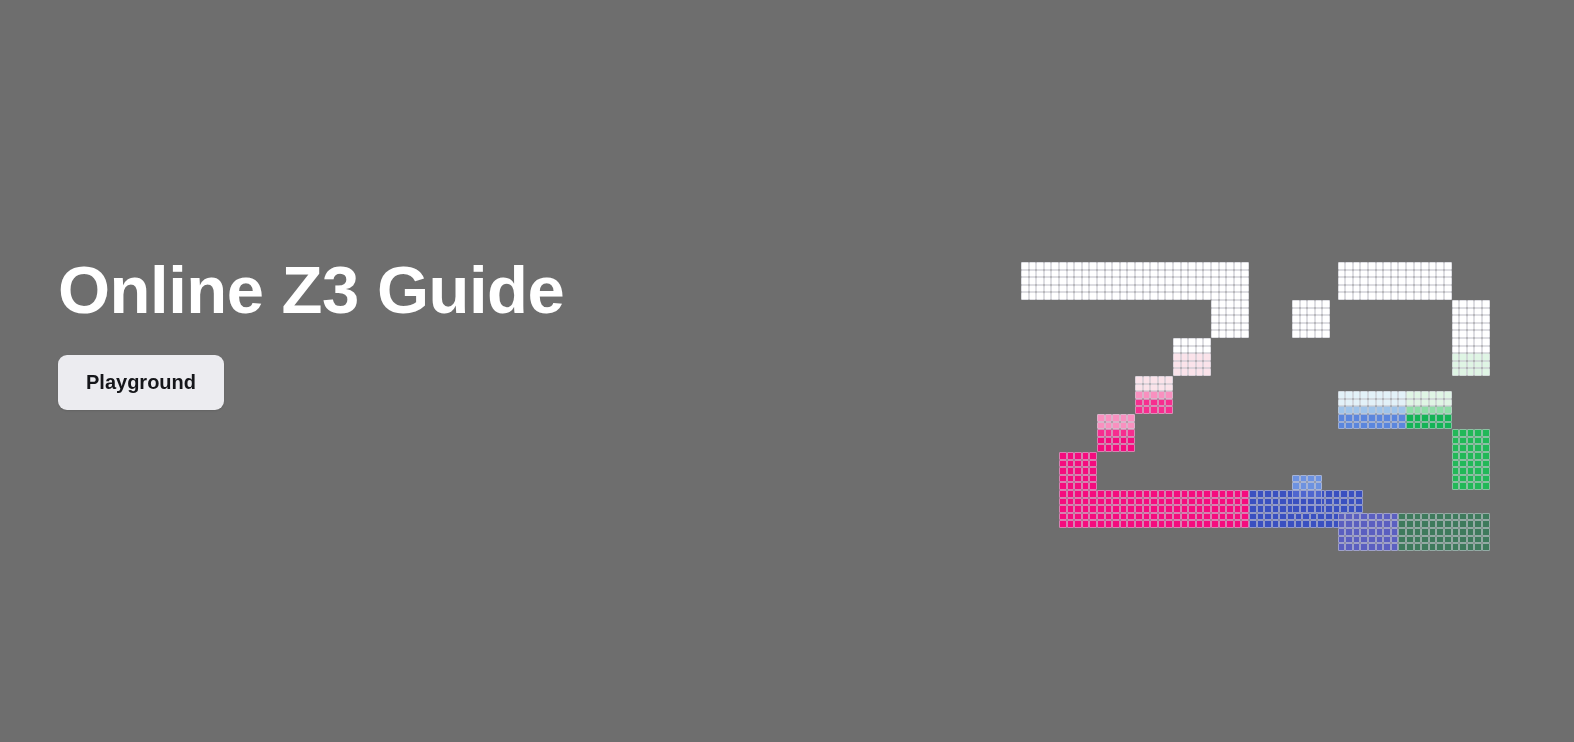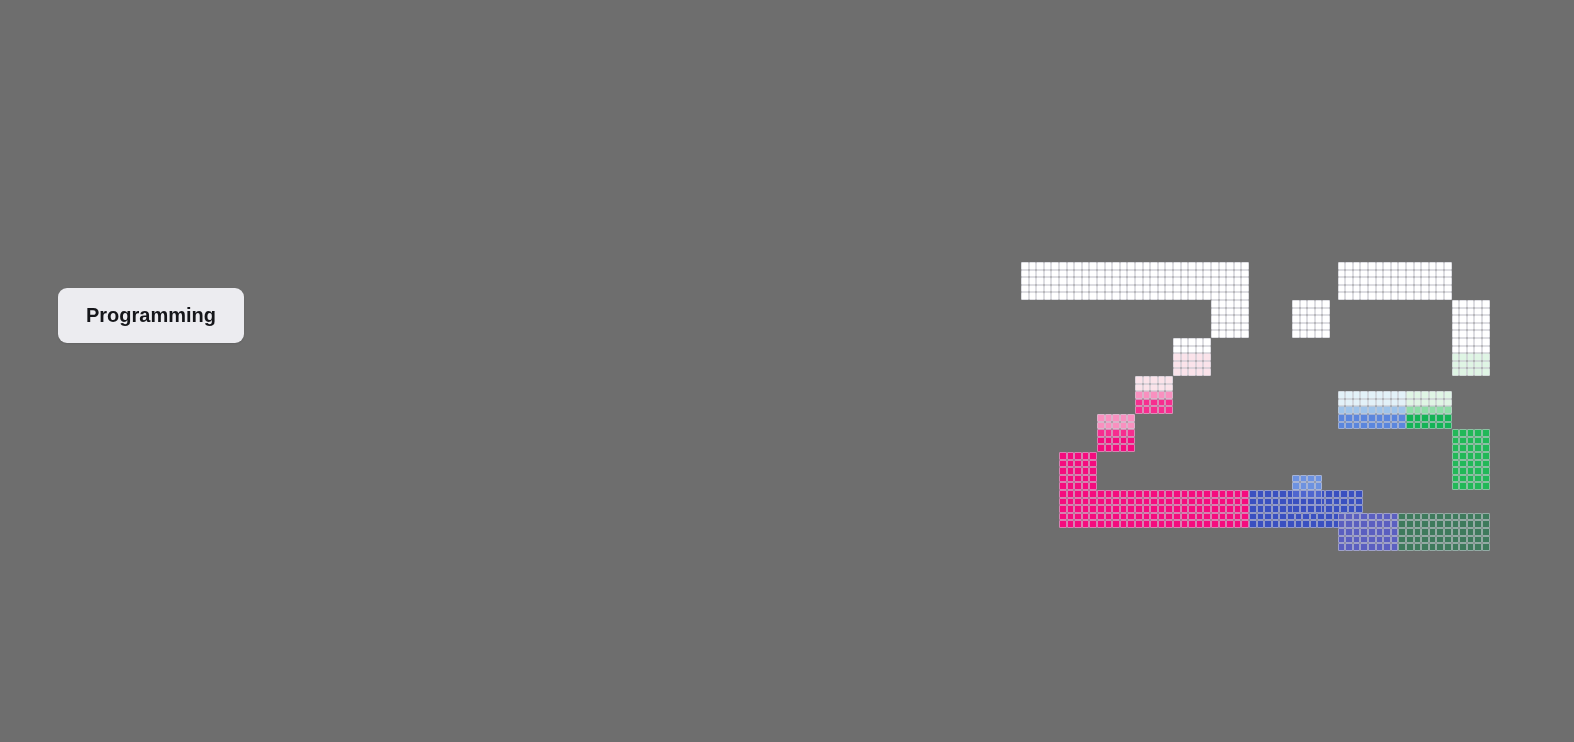--- a/index.html
+++ b/index.html
@@ -89,23 +89,24 @@
     border-radius: 1.2px;
     background-clip: padding-box;
   }
 </style>
 </head>
 <body>
 
 <div id="hero">
 
   <div id="hero-text">
+    <h1 id="page-title">Online Z3 Guide</h1>
 
     <div id="cta-row">
-      <button class="cta-button">Programming</button>
+      <button class="cta-button">Playground</button>
     </div>
   </div>
 
   <div id="pixel-logo">
       <div class="glyph" style="left: 0px;">
         <div class="pixel-cell" style="left: 0px; top: 0px; background: rgb(255, 255, 255);"></div>
         <div class="pixel-cell" style="left: 7.6px; top: 0px; background: rgb(255, 255, 255);"></div>
         <div class="pixel-cell" style="left: 15.2px; top: 0px; background: rgb(255, 255, 255);"></div>
         <div class="pixel-cell" style="left: 22.8px; top: 0px; background: rgb(255, 255, 255);"></div>
         <div class="pixel-cell" style="left: 30.4px; top: 0px; background: rgb(255, 255, 255);"></div>

